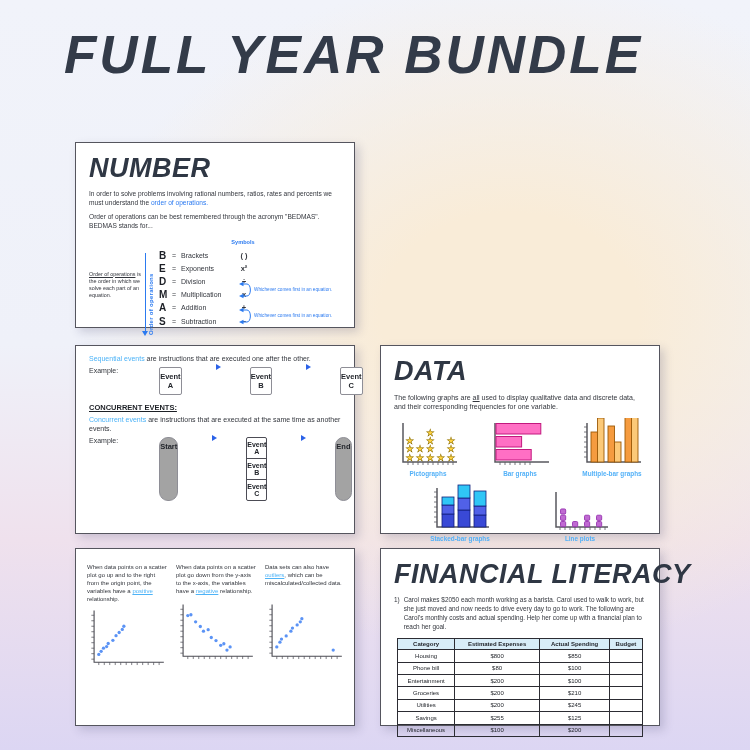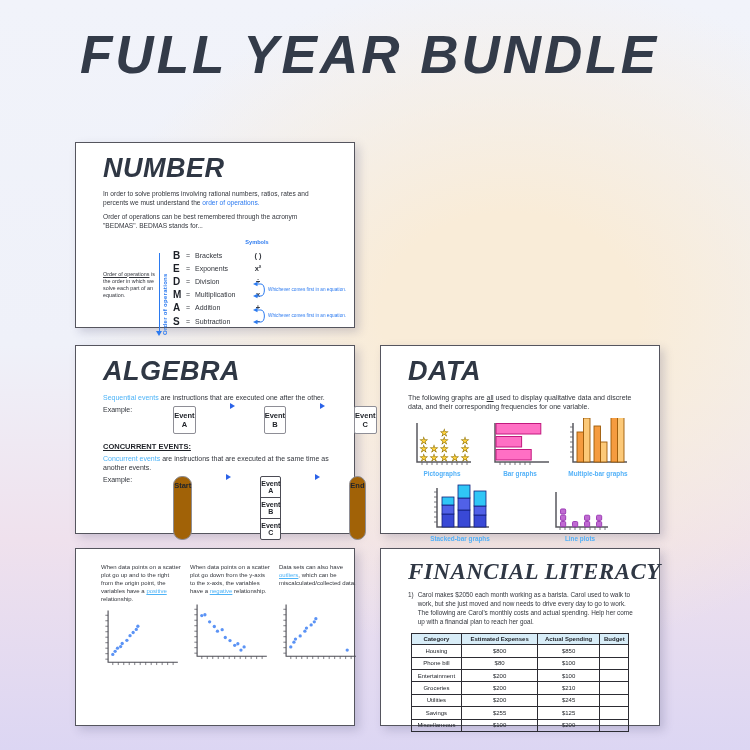--- a/index.html
+++ b/index.html
@@ -4,36 +4,36 @@
 <style>
   html,body{margin:0;padding:0;}
   body{width:750px;height:750px;font-family:"Liberation Sans",sans-serif;}
   .canvas{position:relative;width:750px;height:750px;overflow:hidden;
     background:
       radial-gradient(ellipse 430px 340px at 68% 42%, rgba(249,236,216,1) 30%, rgba(249,236,216,0) 100%),
       linear-gradient(to bottom,#f1f3fa 0%,#eff1f9 46%,#efe1ed 72%,#dcd6f3 100%);}
   
   .hdr{position:absolute;left:38px;top:20px;color:#333b49;font-style:italic;font-weight:bold;}
   .hdr .small{font-size:34px;letter-spacing:1px;}
-  .hdr .big{font-size:53px;letter-spacing:3px;margin-left:42px;margin-top:4px;white-space:nowrap;}
+  .hdr .big{font-size:53px;letter-spacing:3px;margin-left:26px;margin-top:4px;white-space:nowrap;}
   
   .features{position:absolute;left:375px;top:158px;width:330px;color:#2f3744;font-style:italic;font-size:22px;line-height:1.08;}
   .features .item{margin-bottom:20px;}
   .features .b{font-weight:bold;}
   
-  .card{position:absolute;background:#fff;border:1.5px solid #55555e;box-shadow:4px 4px 9px rgba(70,70,110,.22);box-sizing:border-box;padding:8px 25px;color:#33363d;}
+  .card{position:absolute;background:#fff;border:1.5px solid #55555e;box-shadow:4px 4px 9px rgba(70,70,110,.22);box-sizing:border-box;padding:8px 11px;color:#33363d;}
   .card h2{margin:2px 0 6px 2px;font-style:italic;font-weight:bold;color:#2f3744;letter-spacing:.5px;}
   .card-number{left:75px;top:142px;width:280px;height:186px;}
   .card-algebra{left:75px;top:345px;width:280px;height:189px;}
   .card-data{left:380px;top:345px;width:280px;height:189px;}
   .card-spatial{left:75px;top:548px;width:280px;height:178px;}
   .card-financial{left:380px;top:548px;width:280px;height:178px;}
   .card-number h2,.card-algebra h2,.card-spatial h2{font-size:27px;}
   .card-data h2{font-size:27px;}
-  .card-financial h2{font-size:23px;white-space:nowrap;font-family:Liberation Serif, serif;}
+  .card-financial h2{font-size:27px;white-space:nowrap;}
   .link{color:#2b7af0;}
   .ltblue{color:#4db3f7;}
   .u{text-decoration:underline;}
   
   .card-number p{margin:0 0 5px 2px;font-size:6.6px;line-height:1.35;}
   .bedmas{position:relative;height:98px;margin-top:8px;}
   .bedmas-note{position:absolute;left:2px;top:32px;width:54px;font-size:5.4px;line-height:1.3;}
   .bedmas-vert{position:absolute;left:58px;top:14px;height:82px;display:flex;align-items:stretch;}
   .varrow{width:0;border-left:1.6px solid #2b7af0;height:78px;position:relative;margin-right:1.5px;}
   .varrow::after{content:"";position:absolute;left:-4px;bottom:-5px;border-top:5px solid #2b7af0;border-left:3.2px solid transparent;border-right:3.2px solid transparent;}
@@ -48,21 +48,21 @@
   .anno{position:absolute;display:flex;align-items:center;color:#2b7af0;font-size:4.7px;white-space:nowrap;}
   .anno svg{margin-right:2px;}
   .anno1{left:152px;top:40px;}
   .anno2{left:152px;top:66px;}
   
   .alg-h{font-size:7.5px;font-weight:bold;text-decoration:underline;margin:4px 0 3px 2px;color:#1d2026;}
   .alg-p{font-size:7px;margin:0 0 4px 2px;line-height:1.3;}
   .flow{display:flex;margin:2px 0 8px 2px;gap:31px;}
   .exlab{font-size:7px;margin-right:10px;}
   .fbox{border:1.3px solid #8e8e96;border-radius:2px;width:58px;padding:4px 0;text-align:center;font-size:7.5px;font-weight:600;background:#fff;color:#22252b;}
-  .pill{border:1.3px solid #8e8e96;border-radius:9px;width:52px;padding:4px 0;text-align:center;font-size:7.5px;font-weight:600;background:#a16207;color:#22252b;}
+  .pill{border:1.3px solid #8e8e96;border-radius:9px;width:52px;padding:4px 0;text-align:center;font-size:7.5px;font-weight:600;background:#a3a3a3;color:#22252b;}
   .farrow{width:15px;height:1.7px;background:#2b62e8;position:relative;margin:0 3px;}
   .farrow::after{content:"";position:absolute;right:-5px;top:-2.7px;border-left:5px solid #2b62e8;border-top:3.5px solid transparent;border-bottom:3.5px solid transparent;}
   .stack{display:flex;flex-direction:column;border:1.4px solid #4c4c55;border-radius:2px;width:58px;background:#fff;}
   .stack>div{padding:3px 0;text-align:center;font-size:7px;font-weight:600;border-bottom:1.3px solid #4c4c55;color:#22252b;}
   .stack>div:last-child{border-bottom:none;}
   
   .data-intro{font-size:7px;margin:0 0 6px 2px;line-height:1.35;}
   .figrow{display:flex;justify-content:space-between;align-items:flex-end;padding:0 4px;}
   .figrow2{display:flex;justify-content:center;gap:56px;align-items:flex-end;margin-top:6px;}
   .fig{display:flex;flex-direction:column;align-items:center;}
@@ -139,21 +139,20 @@
             <polygon points="0,5 4.5,2.8 4.5,7.2" fill="#2b7af0"></polygon>
             <polygon points="0,17 4.5,14.8 4.5,19.2" fill="#2b7af0"></polygon>
           </svg>
         <span>Whichever comes first in an equation.</span>
       </div>
     </div>
   </section>
 
 
   <section class="card card-algebra">
-    <h2>ALGEBRA</h2>
     <p class="alg-p"><span class="ltblue">Sequential events</span><span> are instructions that are executed one after the other.</span></p>
     <div class="flow">
       <span class="exlab">Example:</span>
       <div class="fbox">Event A</div>
       <div class="farrow"></div>
       <div class="fbox">Event B</div>
       <div class="farrow"></div>
       <div class="fbox">Event C</div>
     </div>
     <div class="alg-h">CONCURRENT EVENTS:</div>

